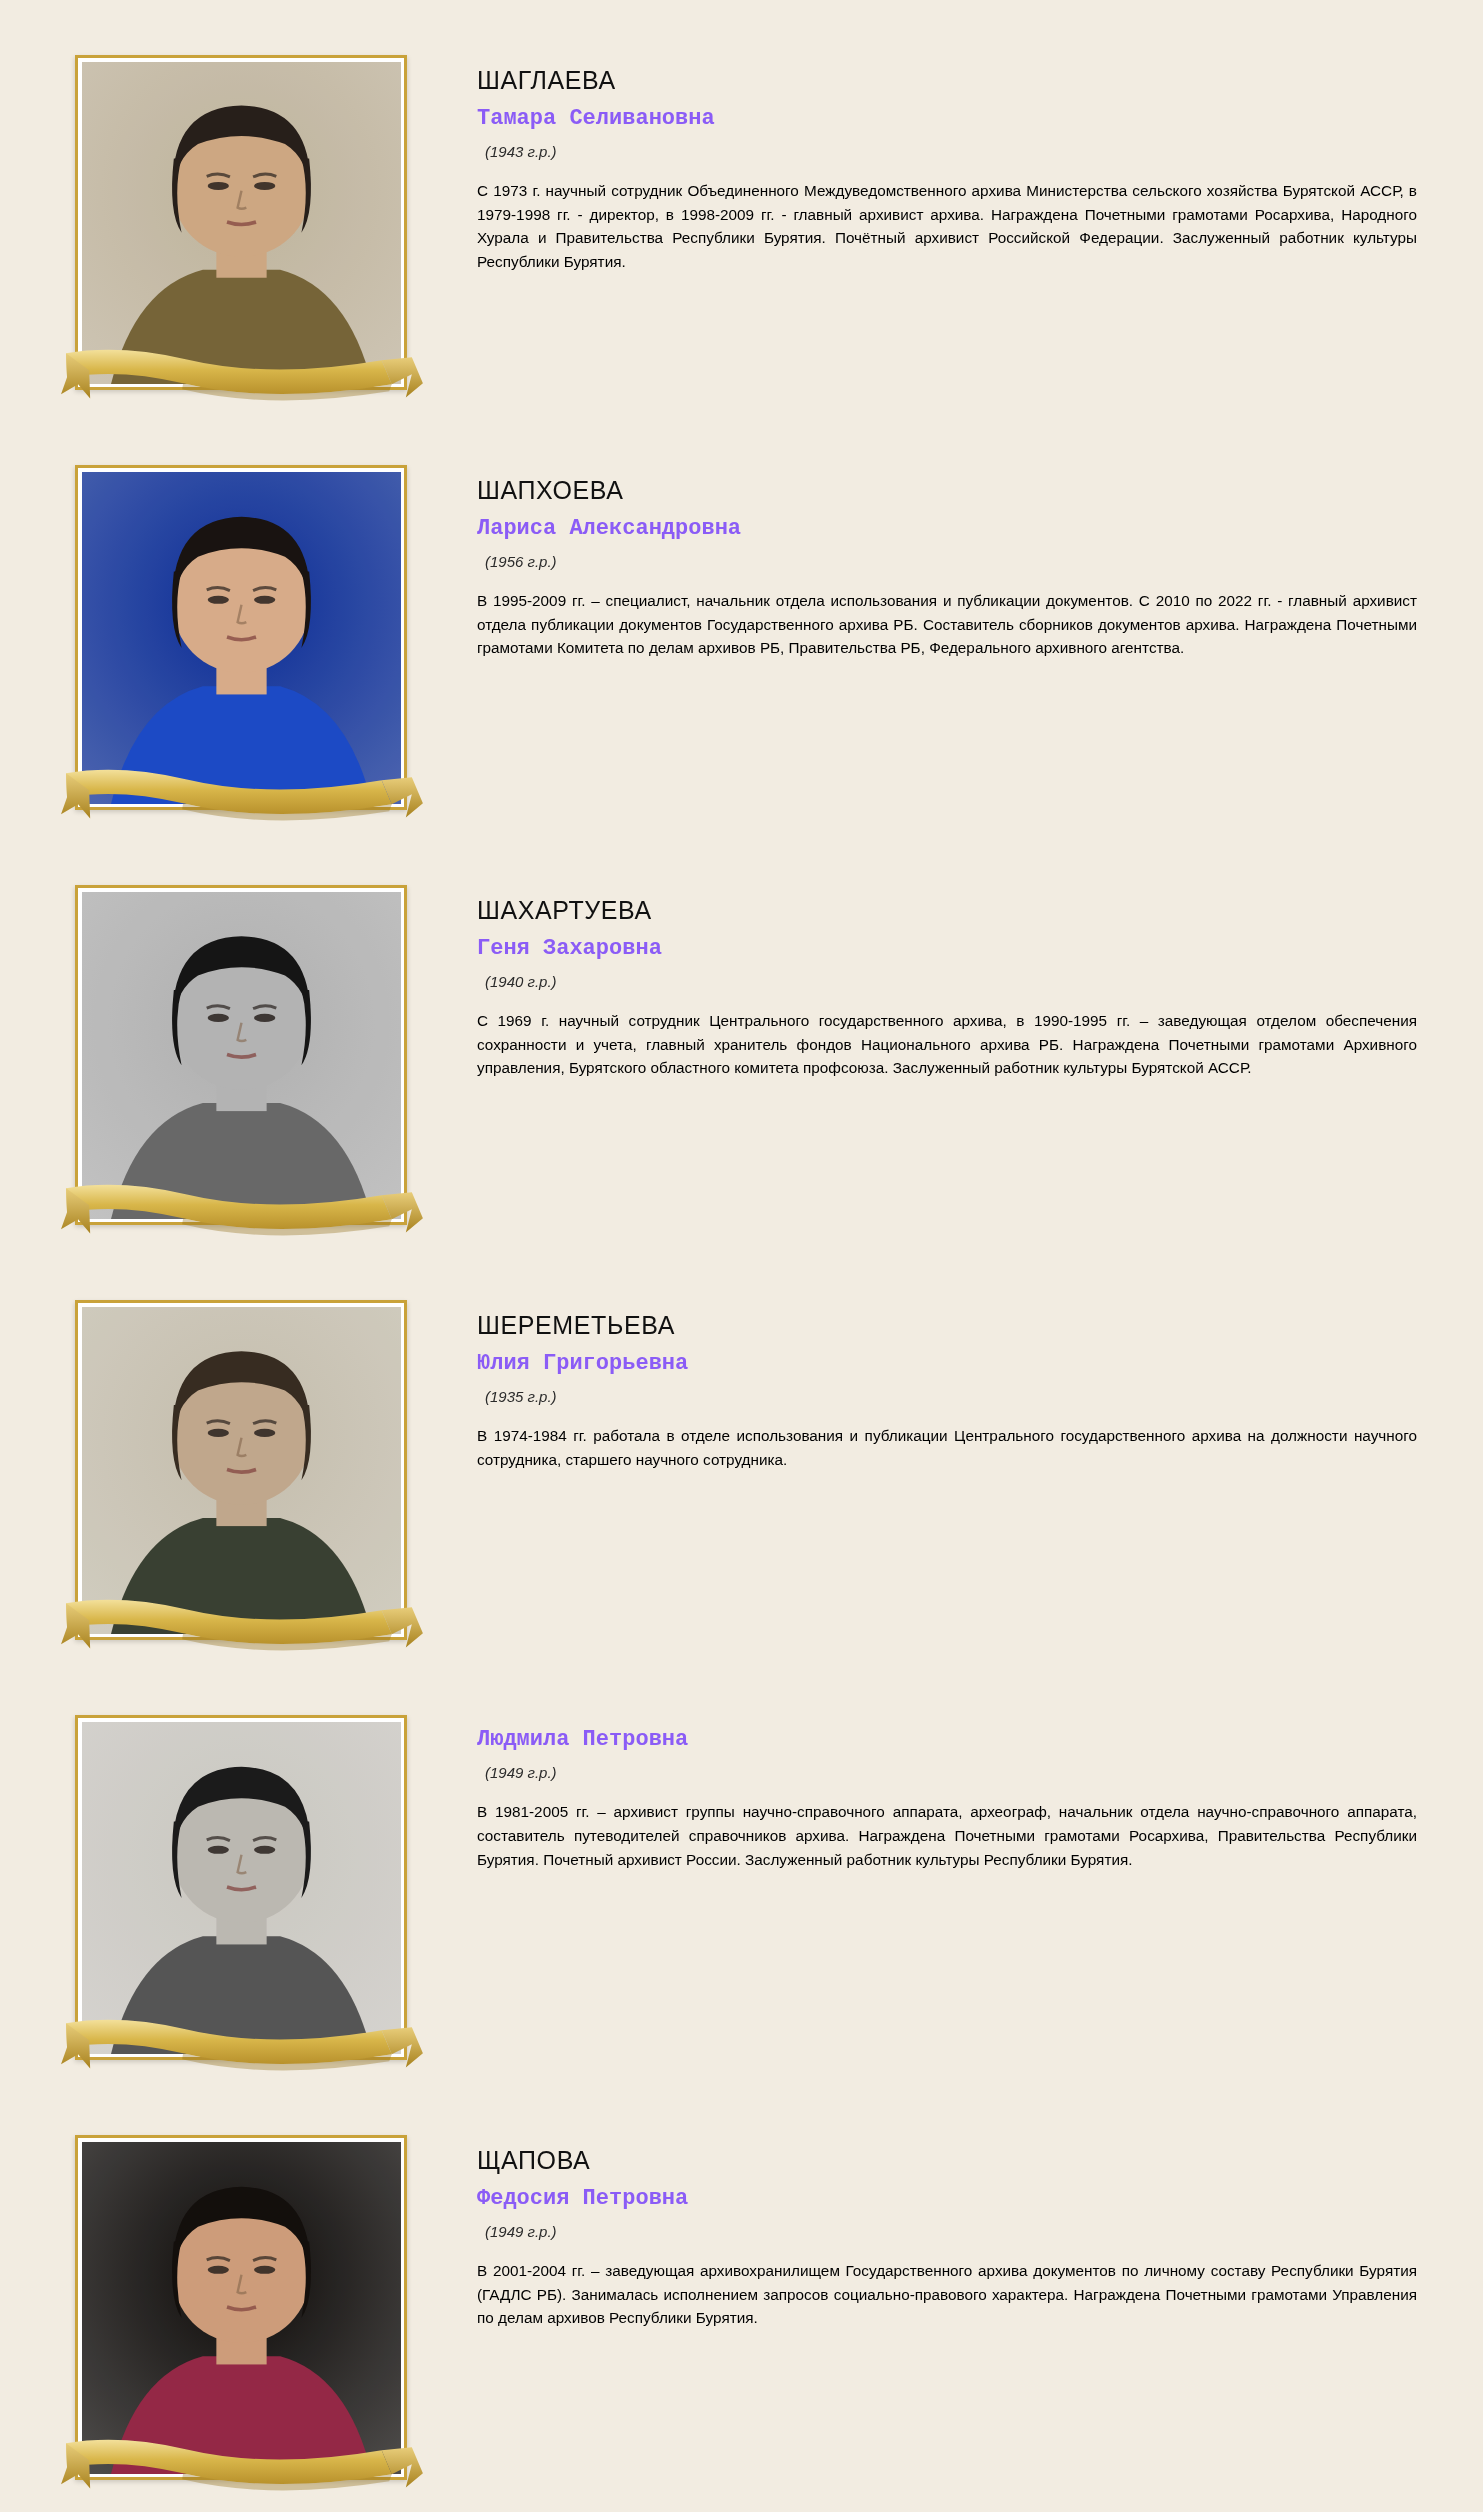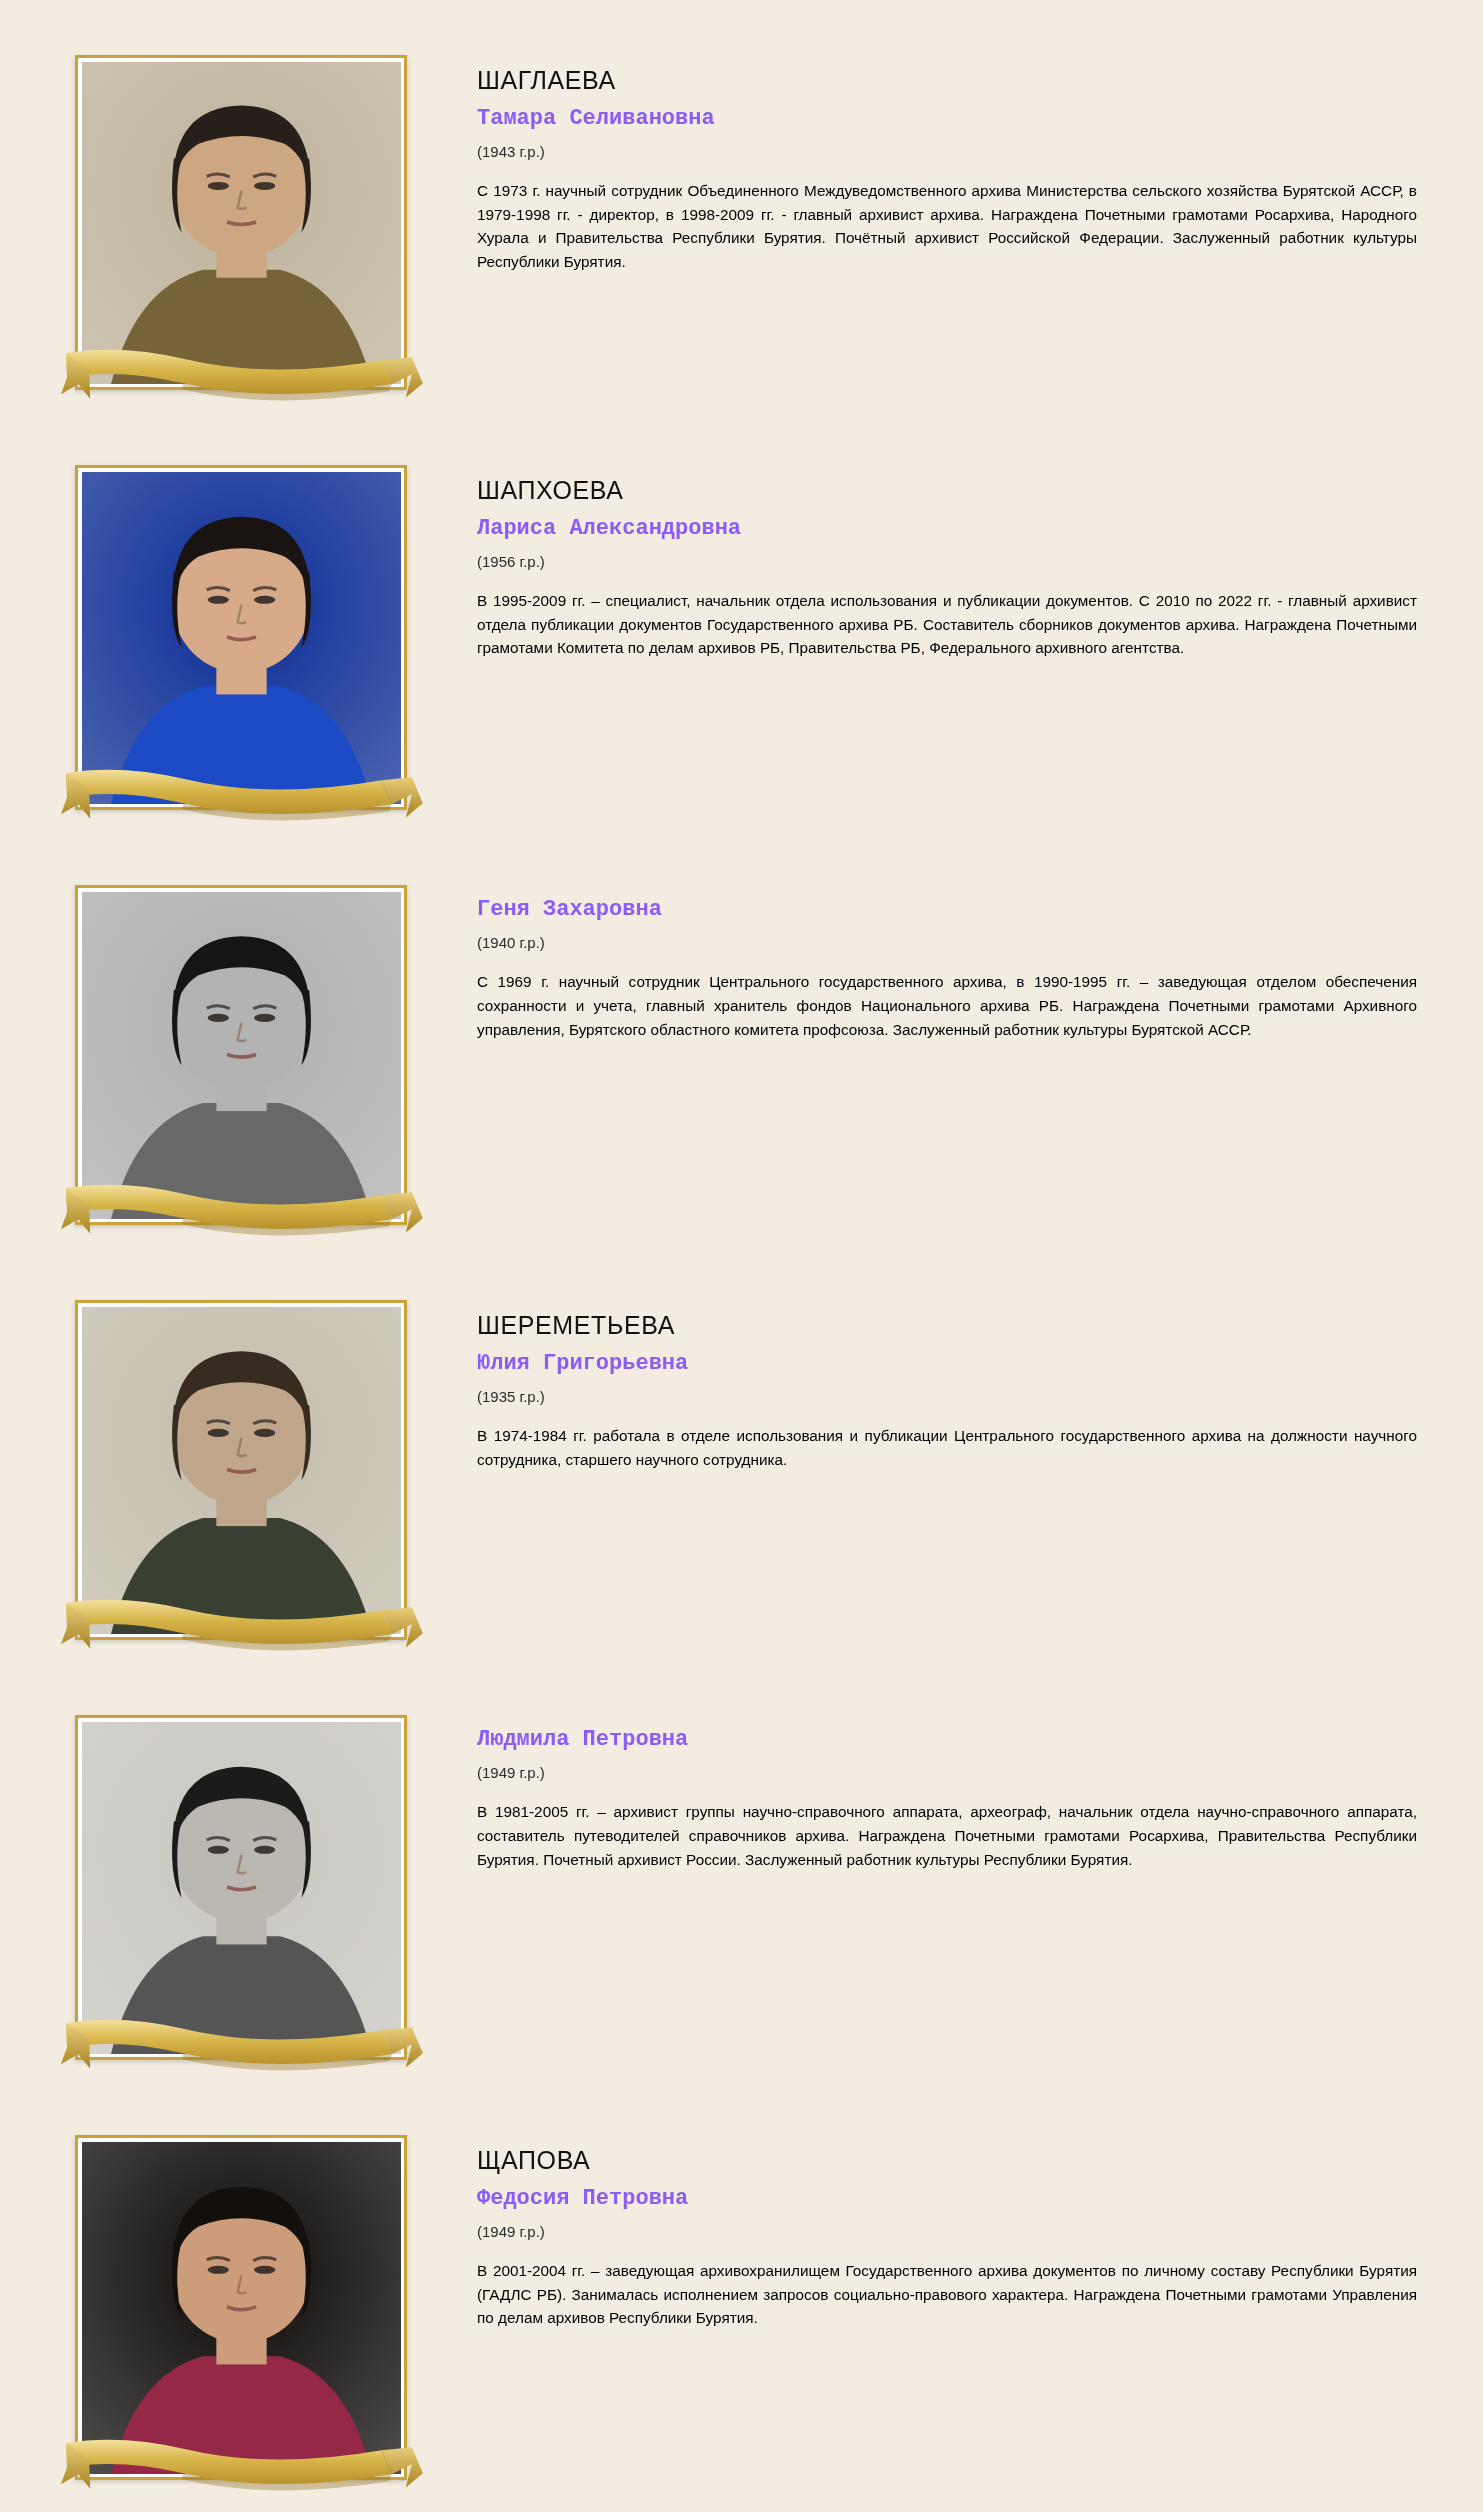--- a/index.html
+++ b/index.html
@@ -72,21 +72,22 @@
     font-size: 22px;
     font-weight: bold;
     color: #8b5cf6;
     margin: 0 0 12px 0;
     line-height: 1.15;
     font-family: Liberation Mono, monospace;
   }
   .birth {
     font-size: 15px;
     color: #2b2b2b;
-    margin: 0 0 19px 0;
+    margin: 0 0 19px 8px;
+    font-style: italic;
   }
   .bio {
     font-size: 15.3px;
     line-height: 1.55;
     text-align: justify;
     color: #000000;
     margin: 0;
     max-width: 940px;
   }
 </style>
@@ -279,20 +280,21 @@
       </linearGradient>
     </defs>
     <path d="M 12 58 Q 120 40 250 70 Q 420 110 640 72 L 660 120 Q 420 160 245 118 Q 120 88 14 106 Z" fill="url(#rb)"></path>
     <path d="M 12 58 L 14 106 L 2 140 L 36 120 L 60 148 L 58 92 Z" fill="url(#rb2)"></path>
     <path d="M 640 72 L 660 120 L 700 100 L 688 146 L 722 118 L 700 66 Z" fill="url(#rb2)"></path>
     <path d="M 245 118 Q 420 160 660 120 L 655 134 Q 420 172 243 130 Z" fill="#8e6c16" opacity="0.35"></path>
   </svg>
       </div>
     </div>
     <div class="text-col">
+      <h2 class="surname">ШАХАРТУЕВА</h2>
       <div class="givenname">Геня Захаровна</div>
       <div class="birth">(1940 г.р.)</div>
       <p class="bio">С 1969 г. научный сотрудник Центрального государственного архива, в 1990-1995 гг. – заведующая отделом обеспечения сохранности и учета, главный хранитель фондов Национального архива РБ. Награждена Почетными грамотами Архивного управления, Бурятского областного комитета профсоюза. Заслуженный работник культуры Бурятской АССР.</p>
     </div>
     </div>
     <div class="entry">
     <div class="portrait-col">
       <div class="frame">
         <div class="photo" style="height:327px">
 

